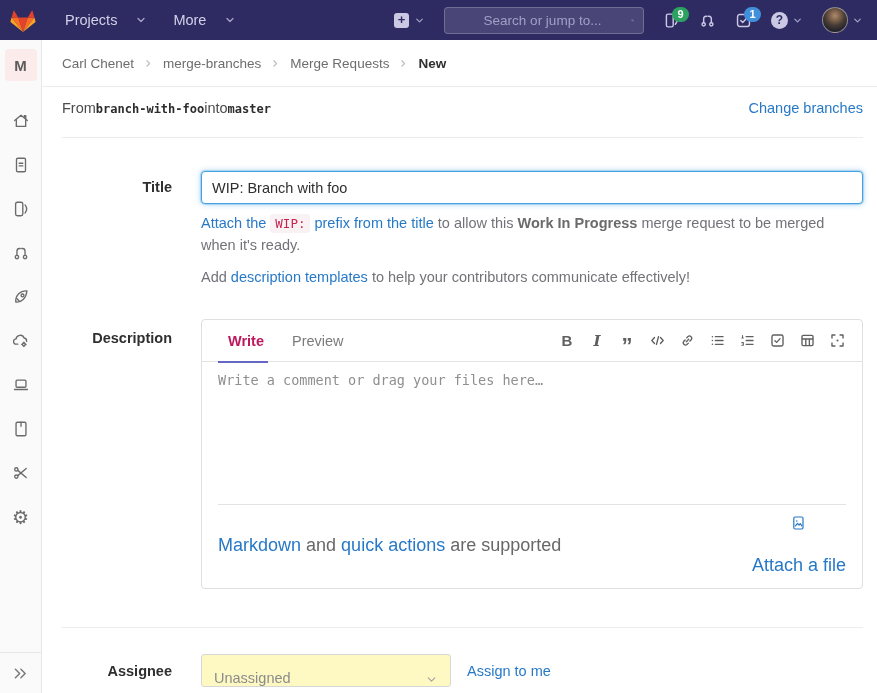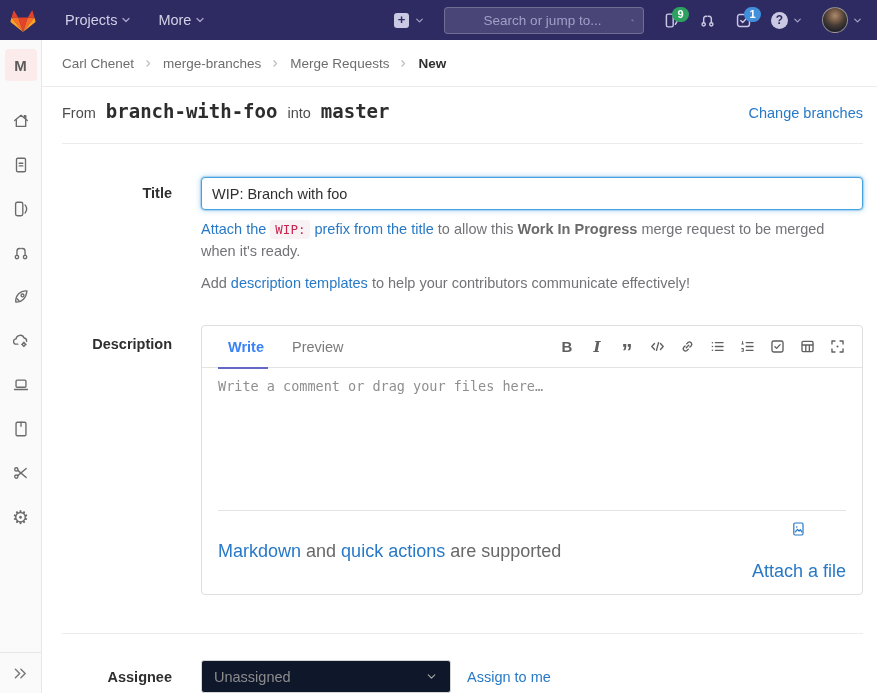--- a/index.html
+++ b/index.html
@@ -4,21 +4,21 @@
 <style>
   * { box-sizing:border-box; margin:0; padding:0; }
   html,body { width:877px; height:693px; overflow:hidden; background:#fff;
     font-family:"Liberation Sans",sans-serif; color:#303030; }
 
   
   .navbar { position:fixed; top:0; left:0; width:877px; height:40px; background:#2e2a62;
     display:flex; align-items:center; padding:0 14px 0 10px; z-index:20; }
   .logo { display:flex; align-items:center; margin-right:16px; cursor:pointer; }
   .nav-menus { display:flex; }
-  .nav-menu { display:flex; align-items:center; gap:3px; color:#d3d0e8; font-size:14.5px;
+  .nav-menu { display:flex; align-items:center; gap:18px; color:#d3d0e8; font-size:14.5px;
     height:40px; padding:0 13px; cursor:pointer; }
   .nav-right { margin-left:auto; display:flex; align-items:center; gap:19px; }
   .plus-btn { display:flex; align-items:center; gap:5px; cursor:pointer; }
   .plus-glyph { width:15px; height:15px; background:#cbc8e4; border-radius:3px; color:#2e2a62;
     font-weight:bold; font-size:13px; line-height:14px; text-align:center; }
   .search-box { width:200px; height:27px; background:rgba(255,255,255,0.13);
     border:1px solid rgba(255,255,255,0.22); border-radius:4px; display:flex; align-items:center; padding:0 9px; }
   .search-box input { flex:1; background:transparent; border:none; outline:none; color:#d8d5ec; font-size:13.5px;text-align:center; }
   .search-box input::placeholder { color:#a39fc8; }
   .nav-icon { position:relative; display:flex; align-items:center; cursor:pointer; }
@@ -45,21 +45,21 @@
 
   
   .main { margin-left:42px; padding-top:40px; }
   .breadcrumb-bar { height:47px; border-bottom:1px solid #ececec; display:flex; align-items:center;
     padding-left:20px; font-size:13.5px; color:#6d6d6d; gap:9px; }
   .crumb { cursor:pointer; }
   .crumb-current { color:#2f2f2f; font-weight:600; }
   .content { padding:0 14px 0 20px; }
   .page-title { font-size:19px; font-weight:700; color:#2d2d2d; margin-top:20px; }
   .from-row { margin-top:13px; display:flex; align-items:baseline; font-size:14.5px; color:#4c4c4c; }
-  .branch { font-family:"DejaVu Sans Mono",monospace; font-weight:bold; font-size:19px; color:#2d2d2d; margin:0 10px; }
+  .branch { font-family:"DejaVu Sans Mono",monospace; font-weight:bold; font-size:12px; color:#2d2d2d; margin:0 0; }
   a.link { color:#2779c7; text-decoration:none; cursor:pointer; }
   .change-branches { margin-left:auto; font-size:14.5px; }
   .sep { border:none; border-top:1px solid #ececec; }
   .sep-1 { margin-top:21px; }
   .sep-2 { margin-top:38px; }
 
   .form-row { display:flex; }
   .row-title { margin-top:33px; }
   .row-desc { margin-top:31px; }
   .row-assignee { margin-top:26px; align-items:center; }
@@ -74,36 +74,36 @@
   .helper { margin-top:8px; font-size:14.5px; color:#737278; line-height:1.55; }
   .helper-2 { margin-top:9px; }
   .wip-code { font-family:"DejaVu Sans Mono",monospace; font-size:12.5px; color:#c7254e;
     background:#f9f2f4; padding:2px 5px; border-radius:3px; }
   .wip-bold { font-weight:700; color:#6b6b6b; }
 
   .md-box { border:1px solid #dfdfdf; border-radius:4px; background:#fff; }
   .md-tabs { display:flex; align-items:center; padding:0 16px; height:42px; border-bottom:1px solid #e3e3e3; }
   .md-tab { position:relative; height:42px; display:flex; align-items:center; font-size:14.5px;
     color:#7b7b7b; padding:0 4px 0 10px; margin-right:14px; cursor:pointer; }
-  .md-tab.active { color:#3b82f6; font-weight:700; }
+  .md-tab.active { color:#be185d; font-weight:700; }
   .md-tab.active::after { content:""; position:absolute; left:0; right:0; bottom:-1px; height:2px; background:#6666c4; }
   .md-toolbar { margin-left:auto; display:flex; align-items:center; gap:12px; color:#5f5f5f; }
   .tb-btn { display:flex; align-items:center; justify-content:center; width:18px; height:18px; cursor:pointer; }
   .tb-bold { font-weight:800; font-size:15px; }
   .tb-italic { font-style:italic; font-weight:700; font-size:15px; font-family:"DejaVu Serif",serif; }
   .tb-quote { font-weight:800; font-size:22px; line-height:10px; padding-top:10px; }
   .md-textarea { display:block; width:100%; height:142px; border:none; outline:none; resize:none;
     padding:10px 16px; font-family:"DejaVu Sans Mono",monospace; font-size:13.5px; color:#303030; background:transparent; }
   .md-textarea::placeholder { color:#8f8f8f; }
   .md-divider { border-top:1px solid #e3e3e3; margin:0 16px; }
   .md-footer { display:flex; align-items:center; padding:10px 16px 12px; font-size:18px; color:#68686a; }
   .attach { margin-left:auto; display:flex; align-items:center; gap:24px;flex-direction:column; }
 
-  .assignee-select { width:250px; height:33px; border:1px solid #d6d6d6; border-radius:3px; background:#0f172a;
-    display:flex; align-items:center; padding:0 12px; font-size:14.5px; color:#8c8c8c; cursor:pointer; }
+  .assignee-select { width:250px; height:33px; border:1px solid #d6d6d6; border-radius:3px; background:#fef9c3;
+    display:flex; align-items:flex-end; padding:0 12px; font-size:14.5px; color:#8c8c8c; cursor:pointer; }
   .assignee-select .caret { margin-left:auto; color:#a5a5a5; display:flex; }
   .assign-me { margin-left:16px; font-size:14.5px; }
 </style>
 </head>
 <body>
 
 <header class="navbar">
   <span class="logo">
     <svg width="26" height="25" viewBox="0 0 36 34">
       <path fill="#e24329" d="M18 33 11.4 13h13.2z"></path>

